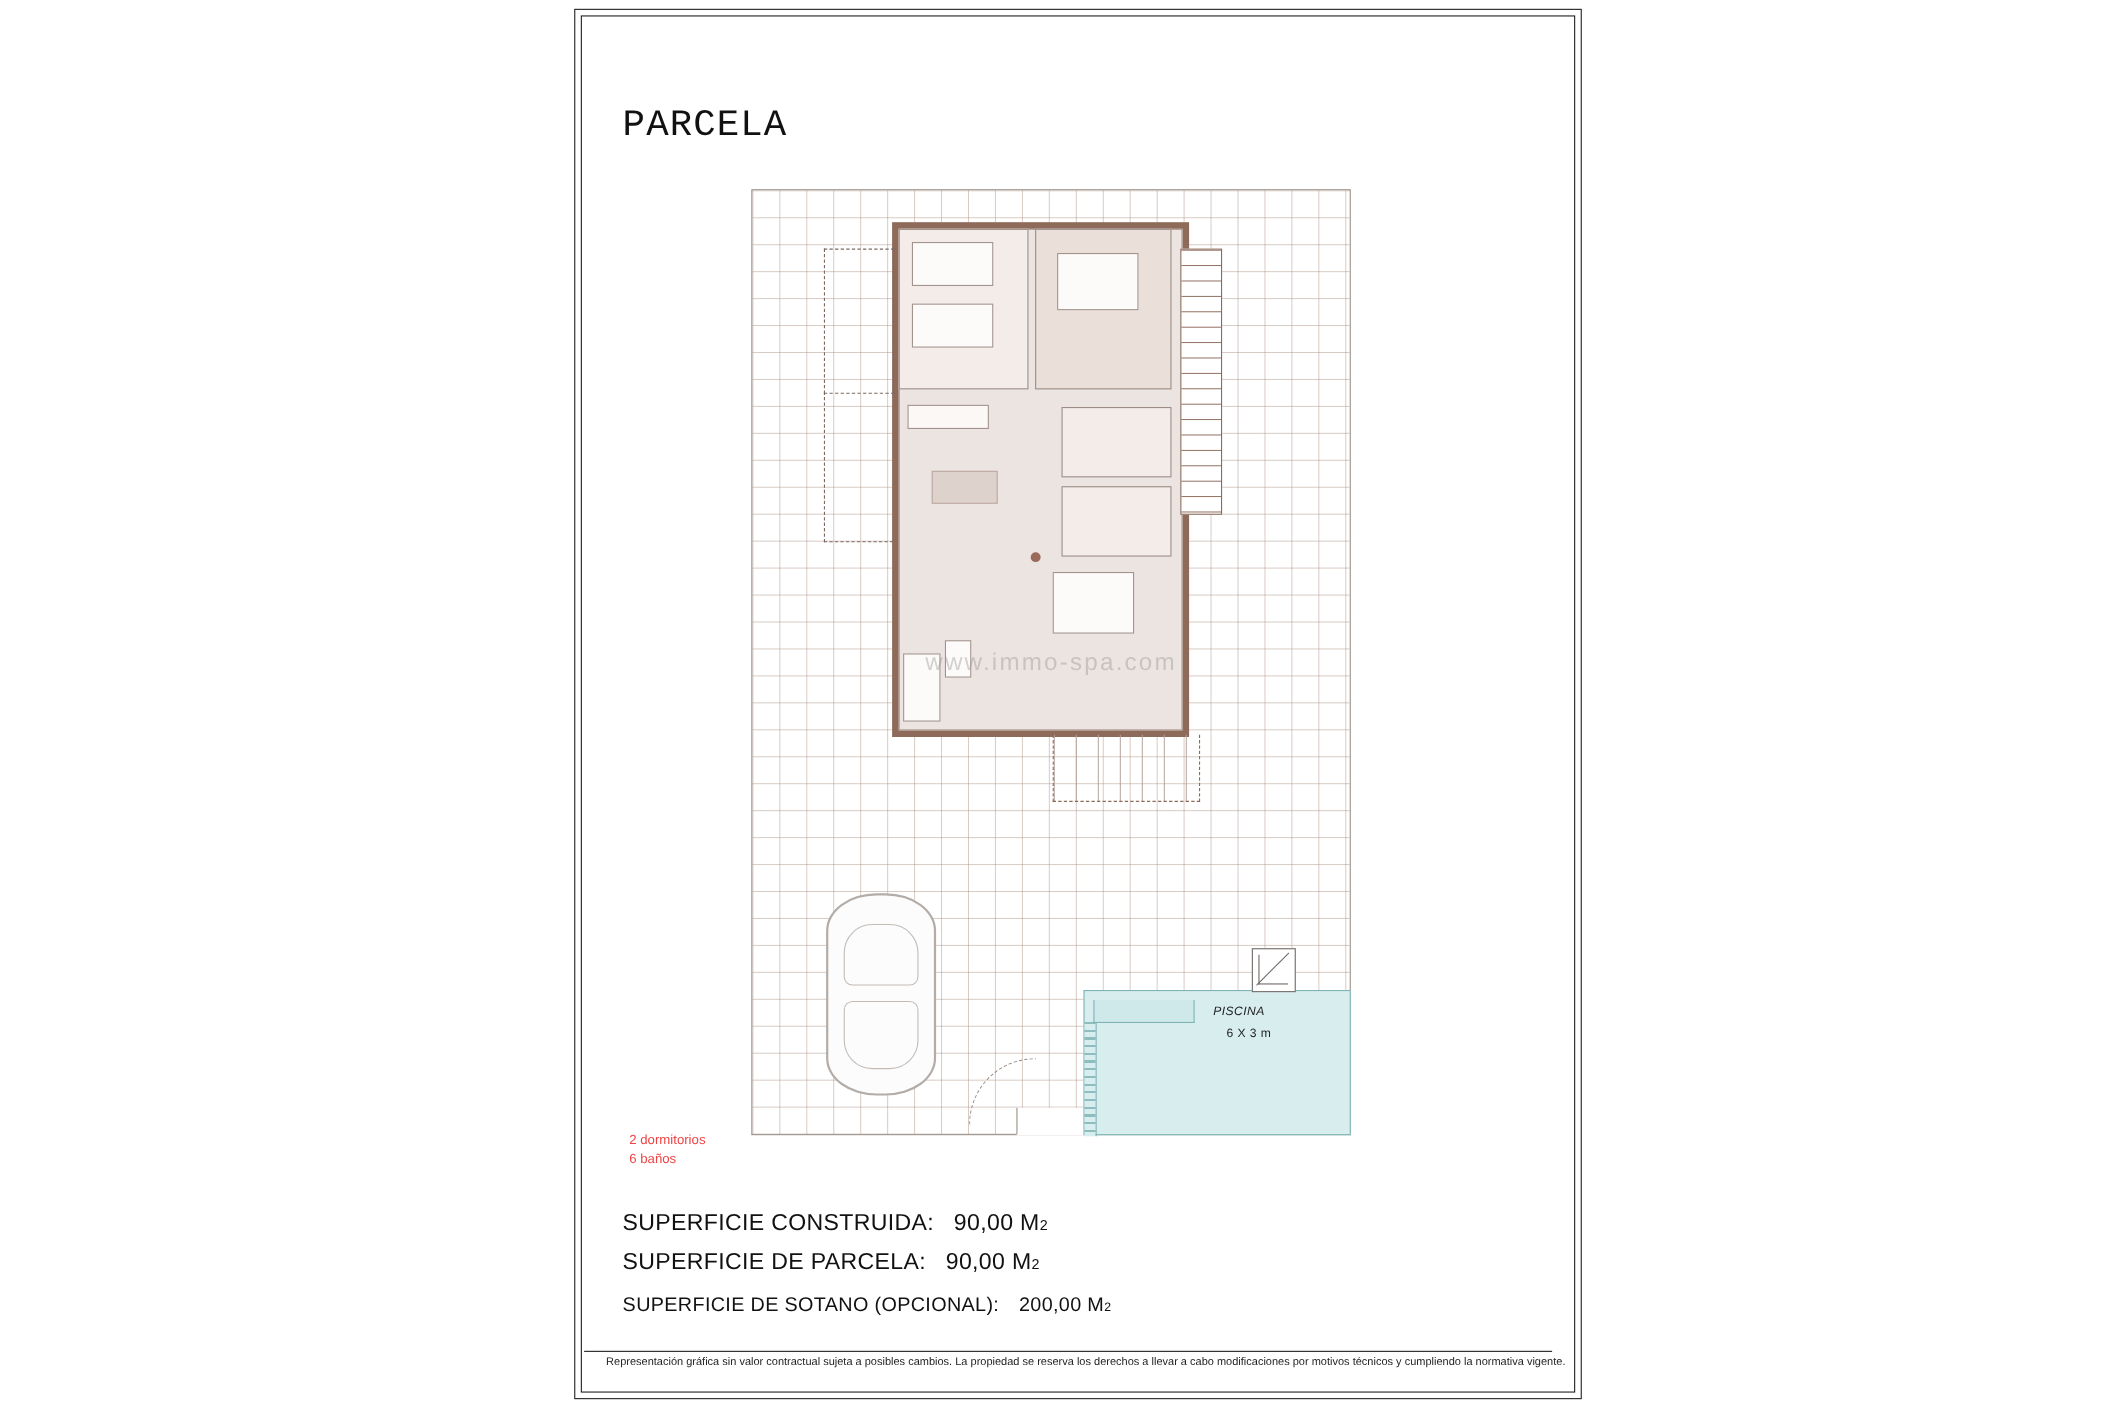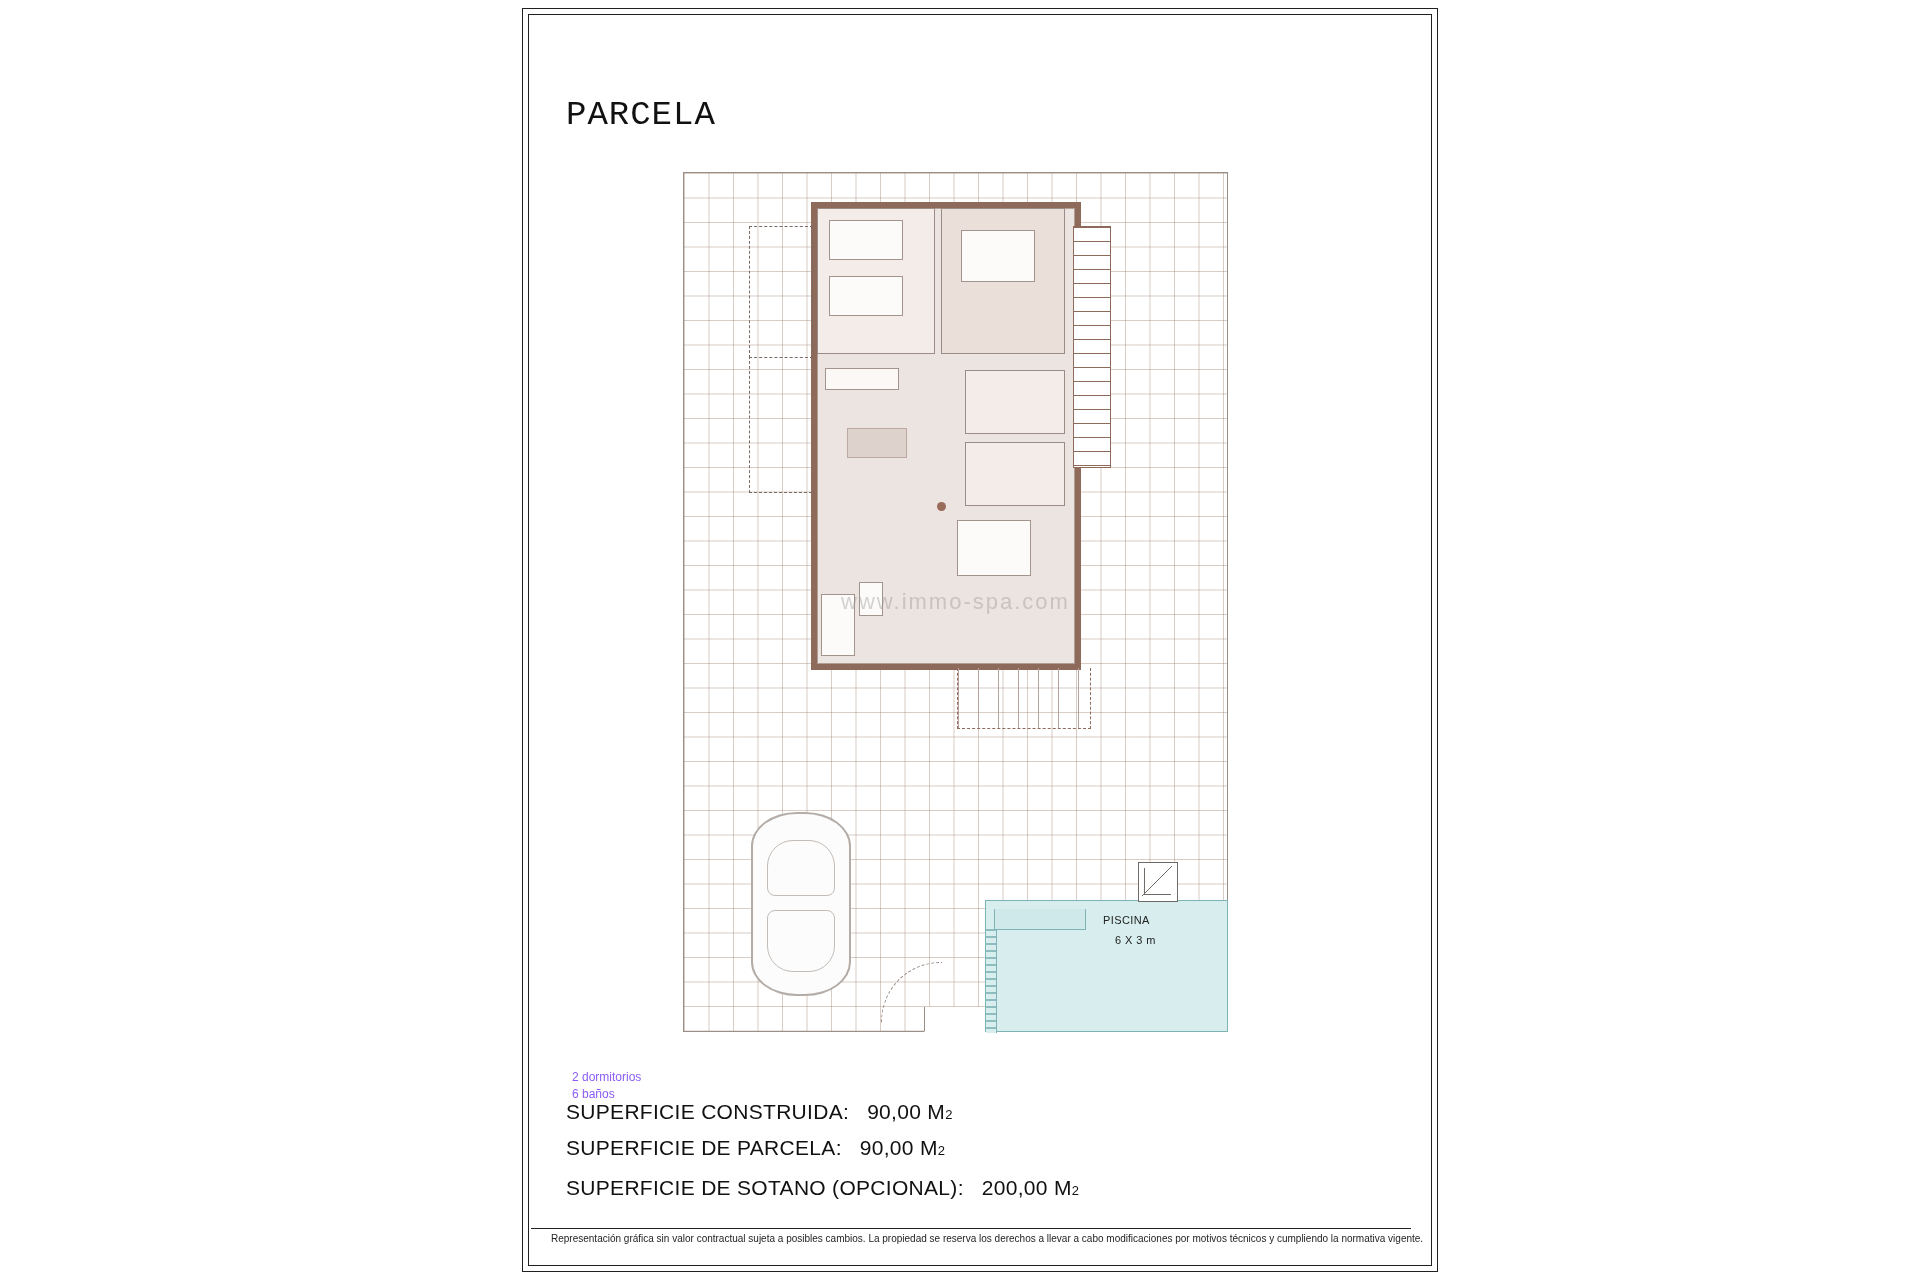--- a/index.html
+++ b/index.html
@@ -56,21 +56,21 @@
   .pool-steps{
     position:absolute;left:8px;top:8px;width:90px;height:20px;
     border:1px solid #7fb4b6;border-top:none;background:#cfe9ea;
   }
   .pool-edge{
     position:absolute;left:0px;top:28px;width:10px;height:104px;
     background:repeating-linear-gradient(to bottom,#8fbdbf 0 2px,#d8eeee 2px 7px);
     border-right:1px solid #7fb4b6;
   }
   .pool-label{
-    position:absolute;left:420px;top:742px;font-size:11px;color:#222;letter-spacing:.4px;
+    position:absolute;left:420px;top:742px;font-size:11px;color:#222;letter-spacing:.4px;font-style:italic;
   }
   .pool-size{
     position:absolute;left:420px;top:762px;font-size:11px;color:#222;letter-spacing:.4px;margin-left:12px;
   }
   .north{
     position:absolute;left:455px;top:690px;width:38px;height:38px;
     border:1px solid #6f6a66;background:#fff;
   }
   .north:after{
     content:"";position:absolute;left:5px;top:5px;width:26px;height:26px;
@@ -149,30 +149,30 @@
     display:flex;align-items:center;justify-content:center;
     color:rgba(150,150,150,.42);font-size:22px;letter-spacing:2px;
     pointer-events:none;font-family:"Liberation Sans", sans-serif;
   }
   .dot{
     position:absolute;left:254px;top:330px;width:9px;height:9px;border-radius:50%;
     background:#9a6a5a;
   }
   
   .notes{
-    position:absolute;left:572px;top:1028px;font-size:12px;color:#8b5cf6;line-height:17px;margin-top:41px;
+    position:absolute;left:572px;top:1028px;font-size:12px;color:#ef4444;line-height:17px;
   }
   .figs{position:absolute;left:566px;top:1100px;width:820px;}
   .fig-row{
     display:flex;align-items:baseline;font-size:21px;letter-spacing:.3px;color:#111;
     margin-bottom:12px;
   }
   .fig-row .lbl{min-width:0;}
   .fig-row .val{margin-left:18px;}
-  .fig-row.big{font-size:21px;margin-top:16px;}
+  .fig-row.big{font-size:18px;margin-top:16px;}
   sup{font-size:.62em;vertical-align:super;}
   .disclaimer{
     position:absolute;left:531px;top:1232px;width:880px;
     font-size:10px;color:#232323;line-height:13px;margin-left:20px;
   }
   .hr-bottom{
     position:absolute;left:531px;top:1228px;width:880px;height:1px;background:#221f1f;
   }
 </style>
 </head>

